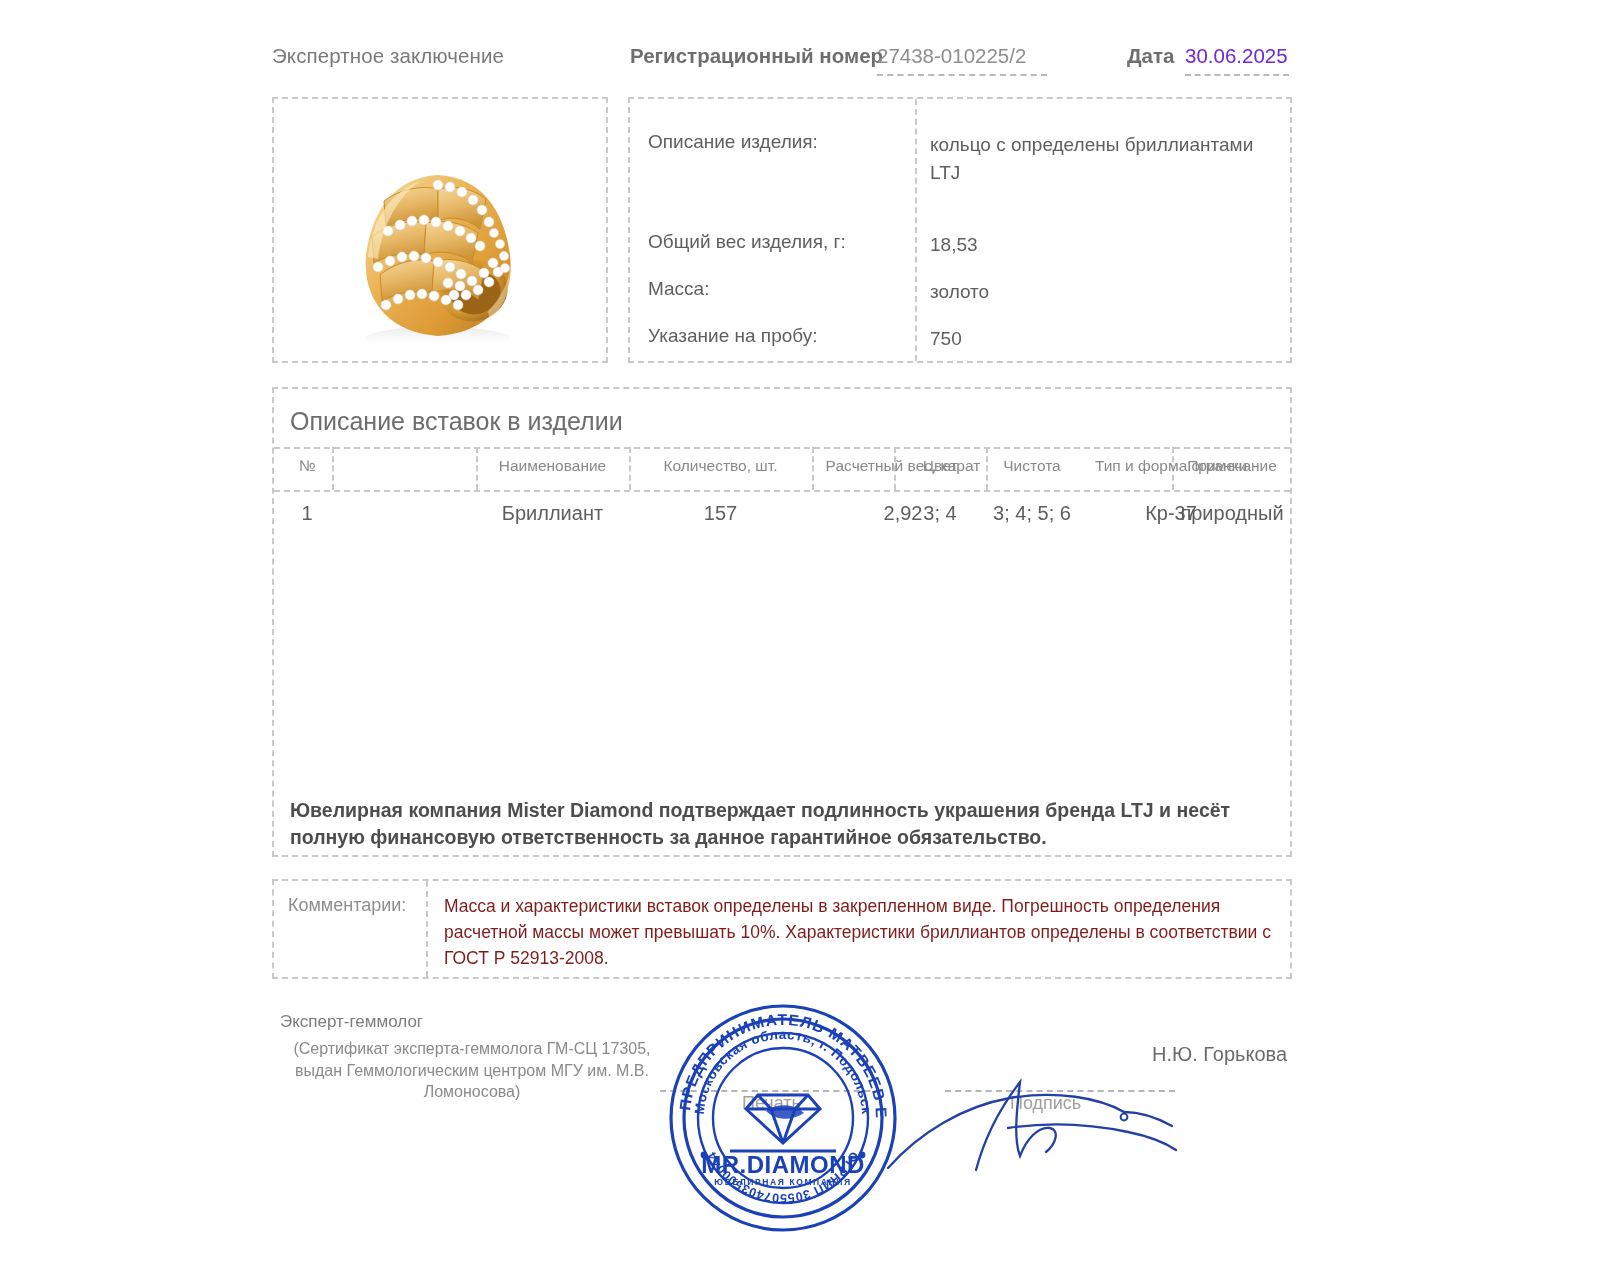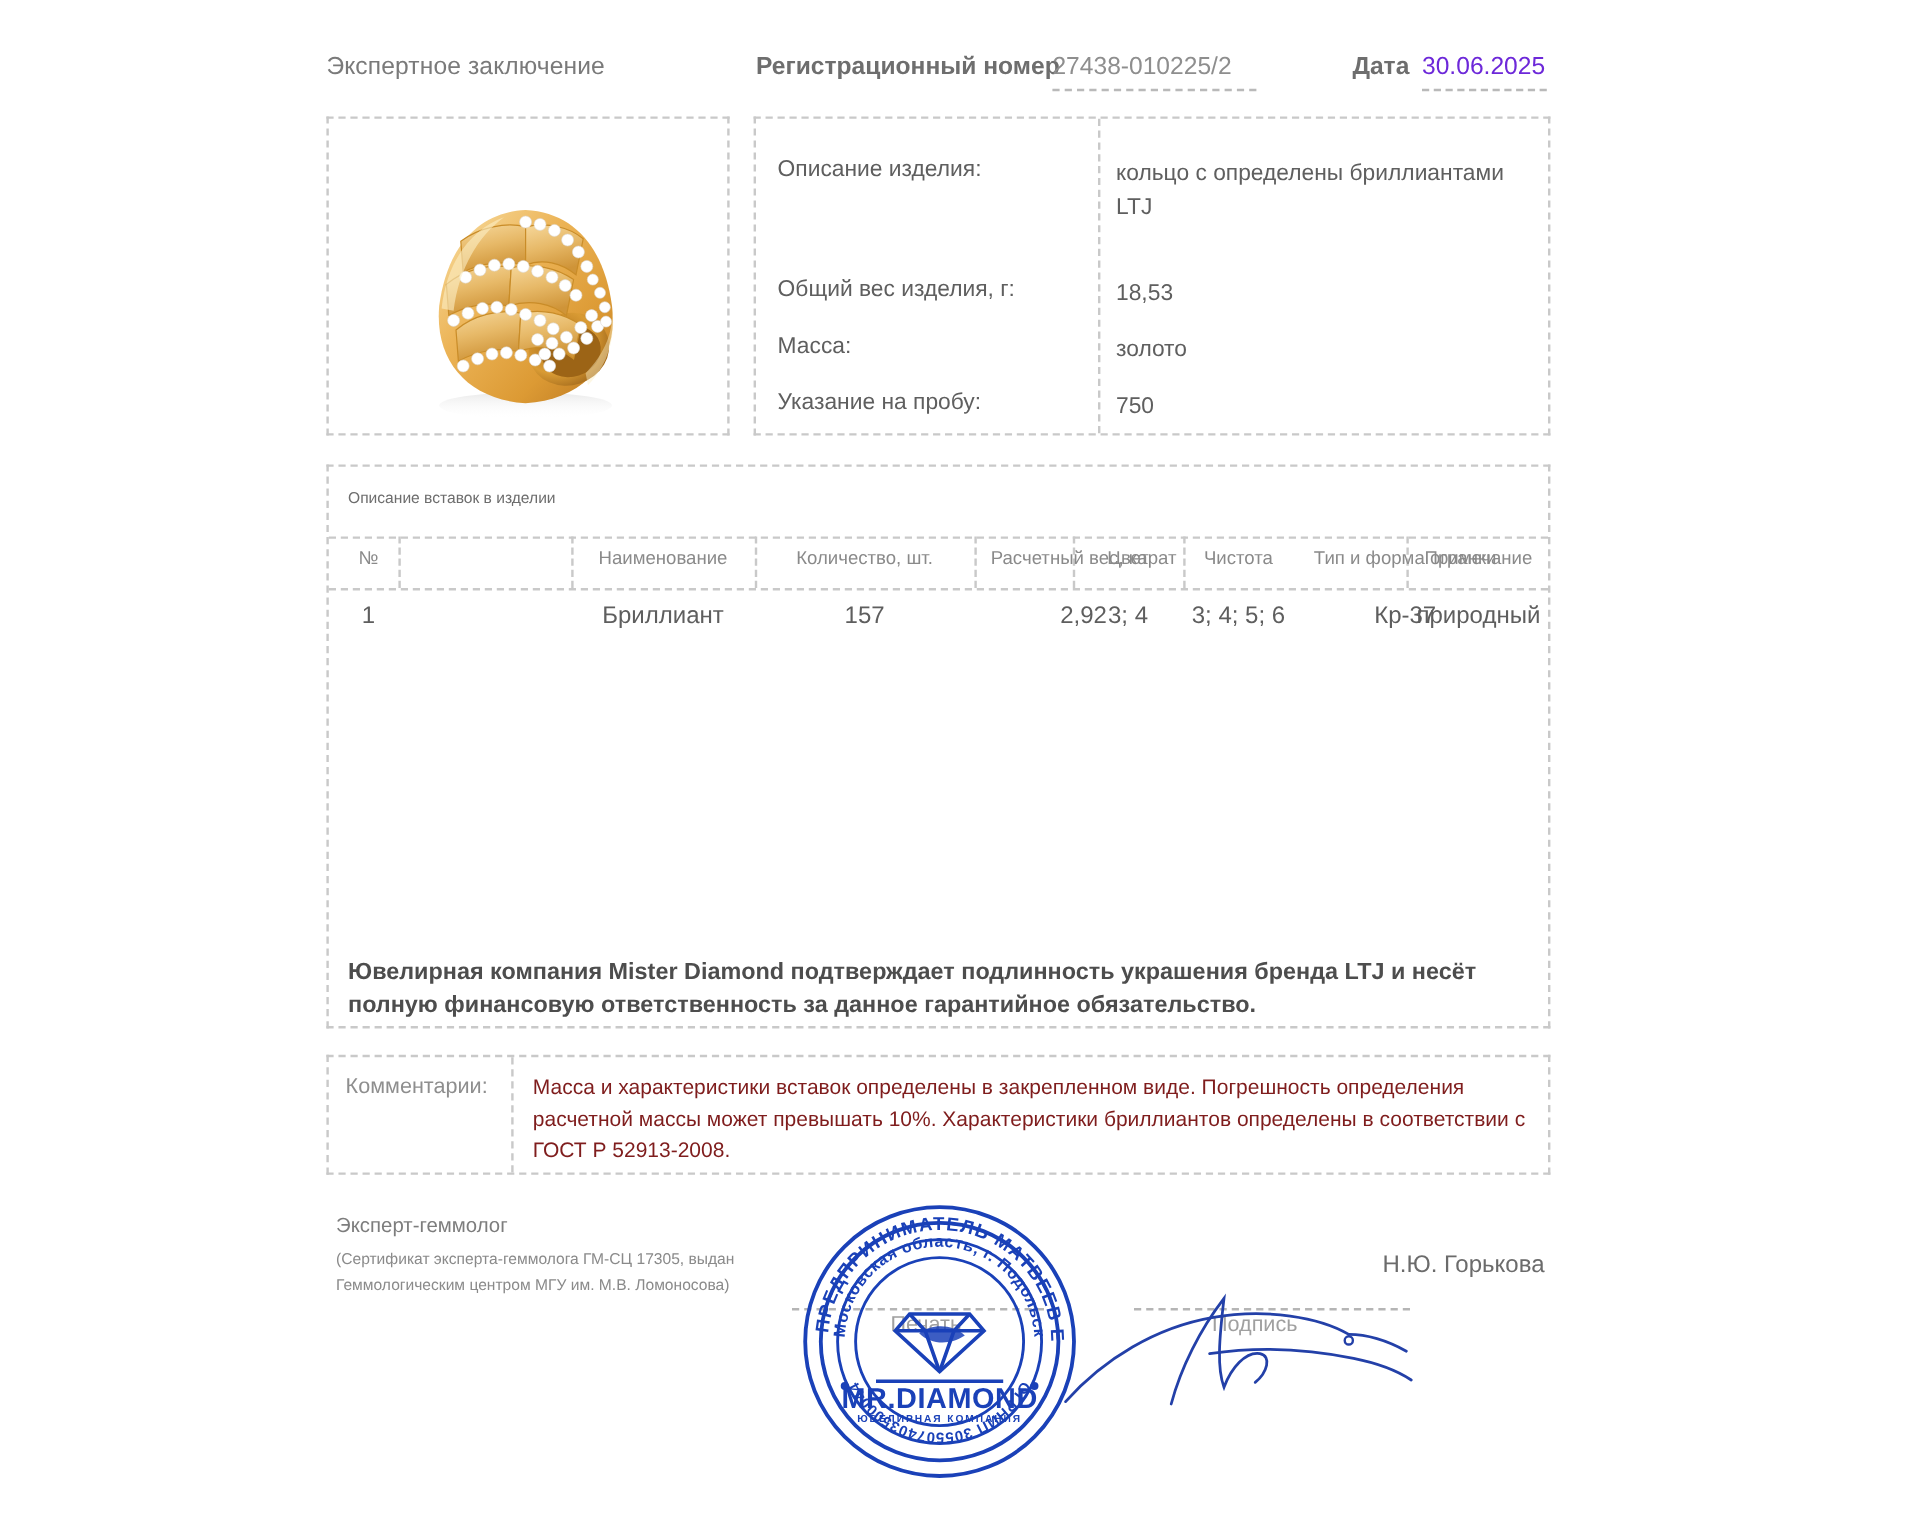--- a/index.html
+++ b/index.html
@@ -125,21 +125,21 @@
     top: 387px;
     width: 1020px;
     height: 470px;
     border: 2px dashed #c9c9c9;
     box-sizing: border-box;
   }
   .inserts-caption {
     position: absolute;
     left: 16px;
     top: 18px;
-    font-size: 13px;
+    font-size: 25px;
     color: #6d6d6d;
     text-align: right;
   }
   .tbl-hdr-sep-top {
     position: absolute;
     left: 0; right: 0; top: 58px;
     border-top: 2px dashed #c9c9c9;
   }
   .tbl-hdr-sep-bot {
     position: absolute;
@@ -214,26 +214,27 @@
   
   .expert-title {
     position: absolute;
     left: 280px;
     top: 1012px;
     font-size: 17px;
     color: #7d7d7d;
   }
   .expert-cert {
     position: absolute;
-    left: 280px;
+    left: 292px;
     top: 1038px;
     width: 360px;
-    font-size: 13px;
+    font-size: 16px;
     color: #8a8a8a;
     line-height: 21.5px;
+    text-align: center;
   }
   .stamp-line {
     position: absolute;
     left: 660px;
     top: 1090px;
     width: 210px;
     border-top: 2px dashed #b5b5b5;
   }
   .stamp-label {
     position: absolute;

